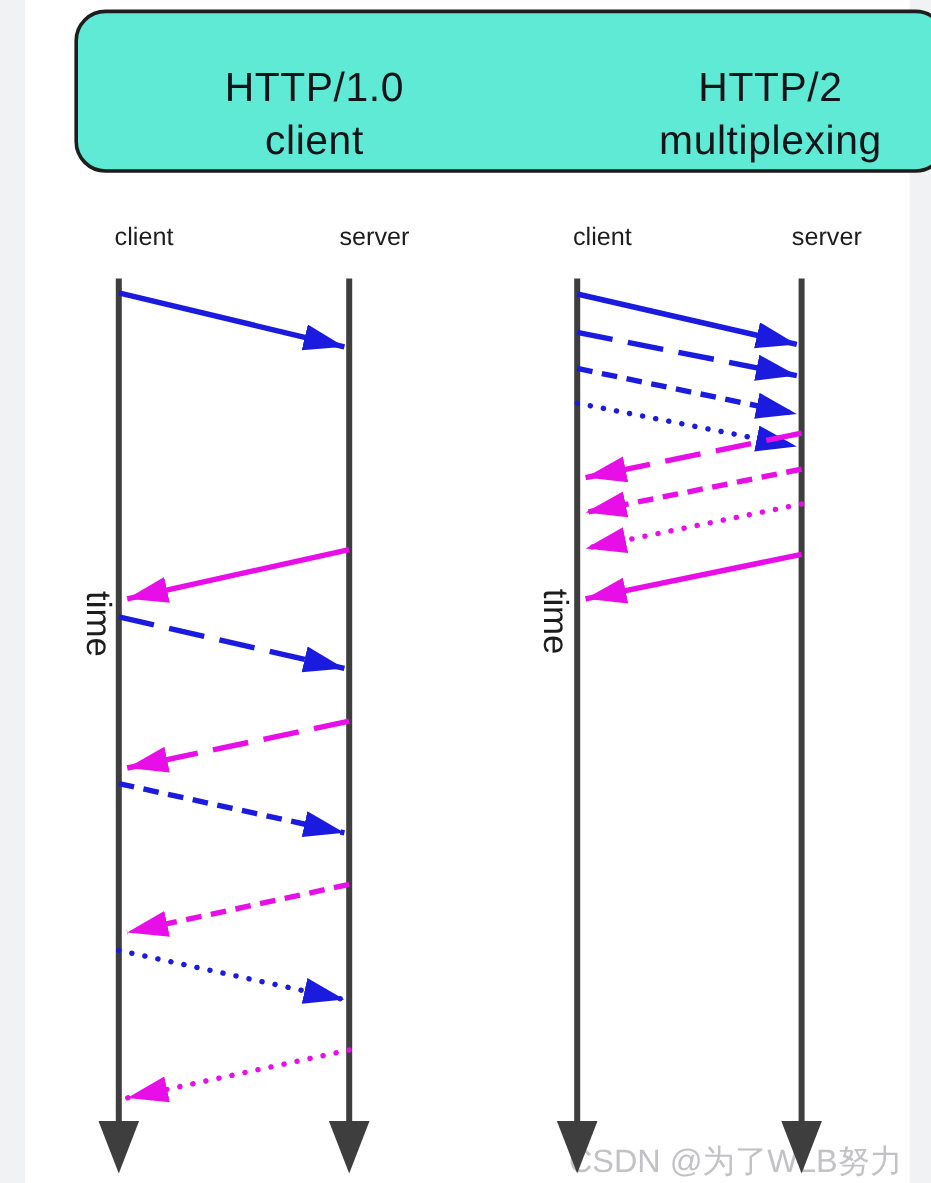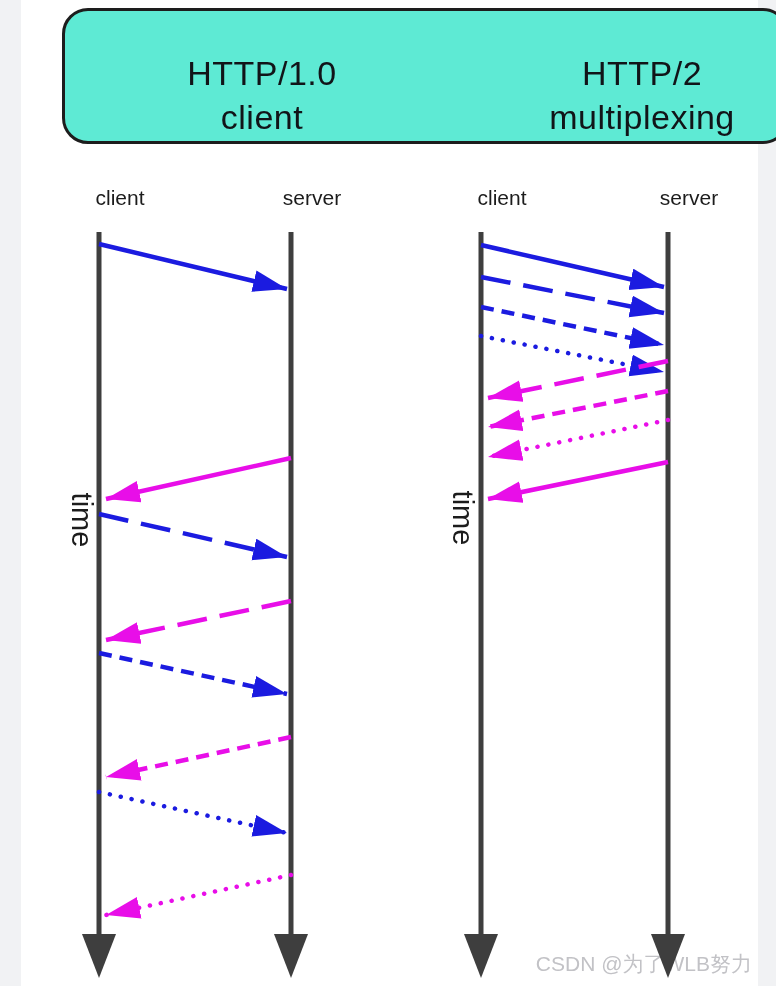--- a/index.html
+++ b/index.html
@@ -39,21 +39,21 @@
     font-size:29px;color:#1c1c1c;
     transform:translate(-50%,-50%) rotate(90deg);
     white-space:nowrap;
   }
   #diagram-svg{
     position:absolute;left:0;top:0;width:776px;height:986px;
     pointer-events:none;
   }
   .watermark{
     position:absolute;right:6px;top:950px;
-    font-size:21px;color:#c2c2c6;
+    font-size:27px;color:#c2c2c6;
     white-space:nowrap;
   }
 </style>
 </head>
 <body>
 
 <div class="content">
 
   <div class="header-box">
     <div class="title title-left">

